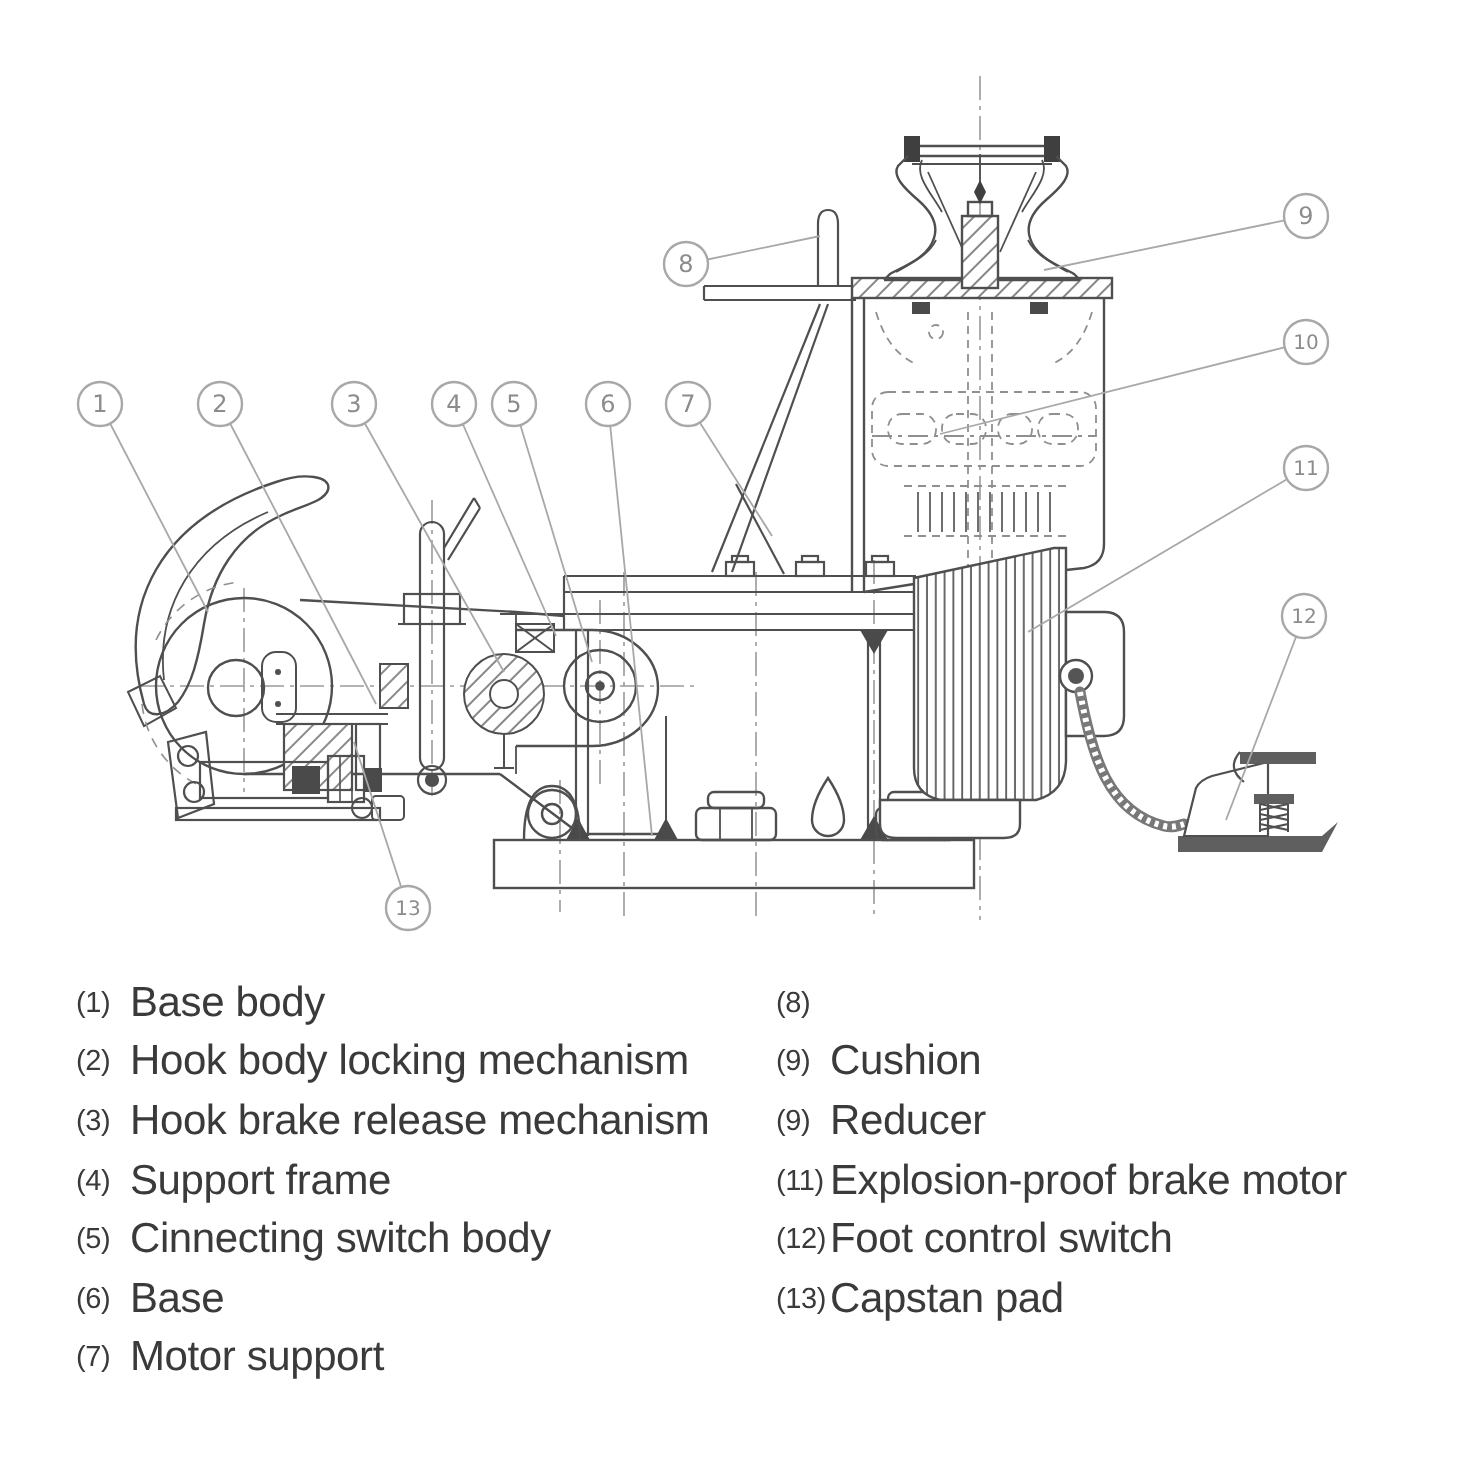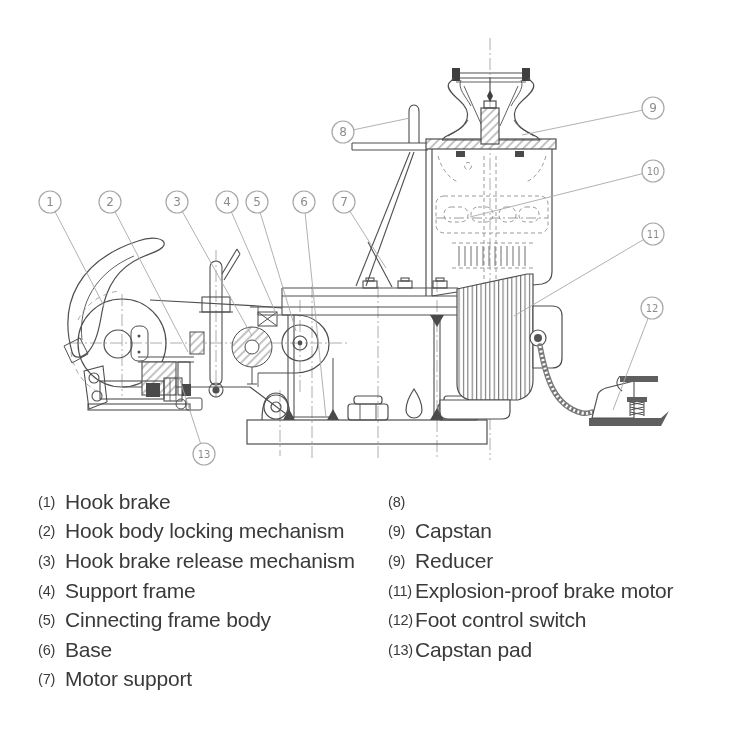--- a/index.html
+++ b/index.html
@@ -271,54 +271,54 @@
           <circle cx="204" cy="454" r="11" fill="#ffffff" stroke="#a8a8a8" stroke-width="1.2"></circle>
           <text x="204" y="457.5" text-anchor="middle" font-family="&quot;DejaVu Sans&quot;, sans-serif" font-size="10" fill="#8c8c8c">13</text>
         </g>
     </svg>
   </div>
 
   <div class="legend">
     <div class="col col-left">
         <div class="row">
           <span class="num">(1)</span>
-          <span class="label">Hook brake</span>
+          <span class="label">Base body</span>
         </div>
         <div class="row">
           <span class="num">(2)</span>
           <span class="label">Hook body locking mechanism</span>
         </div>
         <div class="row">
           <span class="num">(3)</span>
           <span class="label">Hook brake release mechanism</span>
         </div>
         <div class="row">
           <span class="num">(4)</span>
           <span class="label">Support frame</span>
         </div>
         <div class="row">
           <span class="num">(5)</span>
-          <span class="label">Cinnecting frame body</span>
+          <span class="label">Cinnecting switch body</span>
         </div>
         <div class="row">
           <span class="num">(6)</span>
           <span class="label">Base</span>
         </div>
         <div class="row">
           <span class="num">(7)</span>
           <span class="label">Motor support</span>
         </div>
       </div>
     <div class="col col-right">
         <div class="row">
           <span class="num">(8)</span>
         </div>
         <div class="row">
           <span class="num">(9)</span>
-          <span class="label">Capstan</span>
+          <span class="label">Cushion</span>
         </div>
         <div class="row">
           <span class="num">(9)</span>
           <span class="label">Reducer</span>
         </div>
         <div class="row">
           <span class="num">(11)</span>
           <span class="label">Explosion-proof brake motor</span>
         </div>
         <div class="row">

